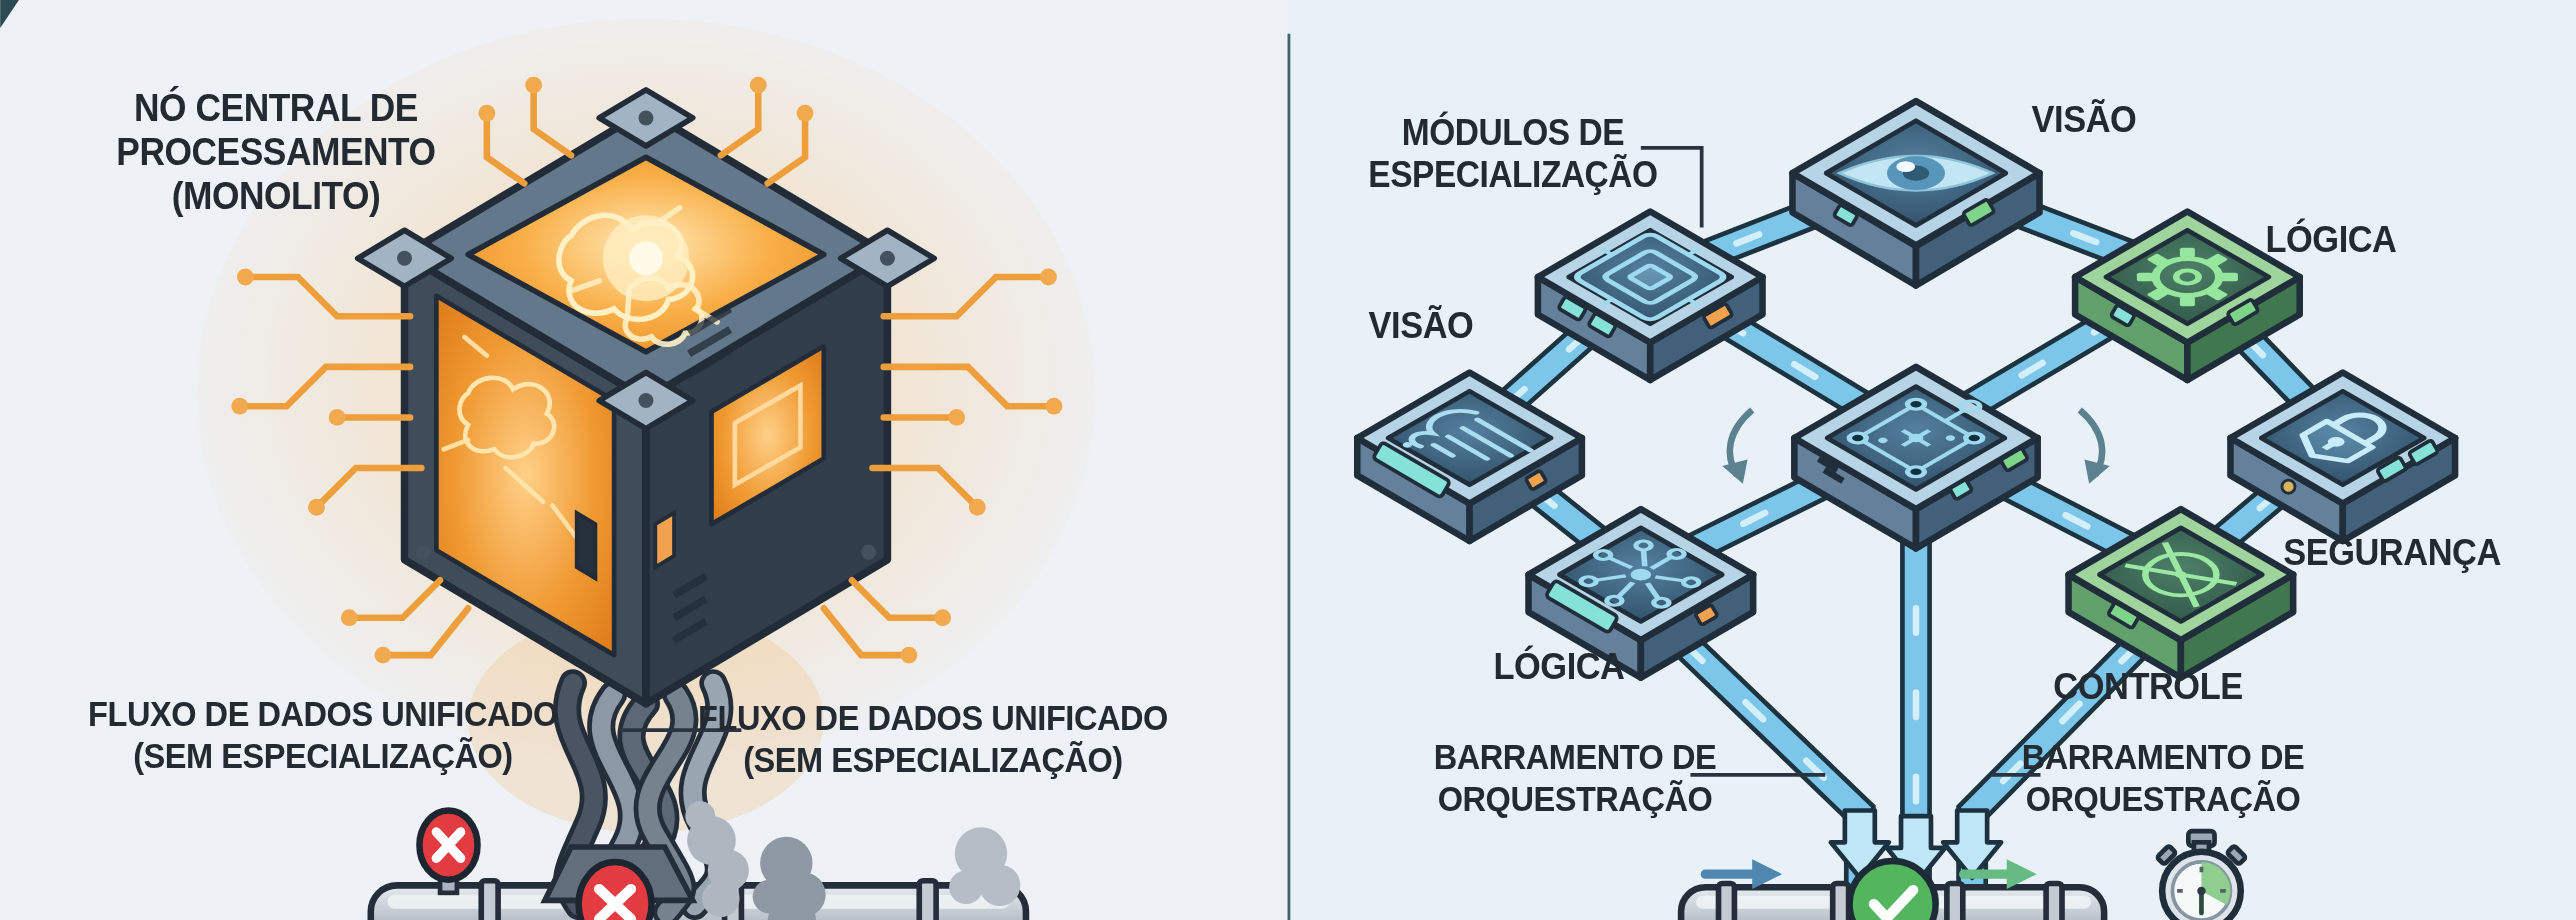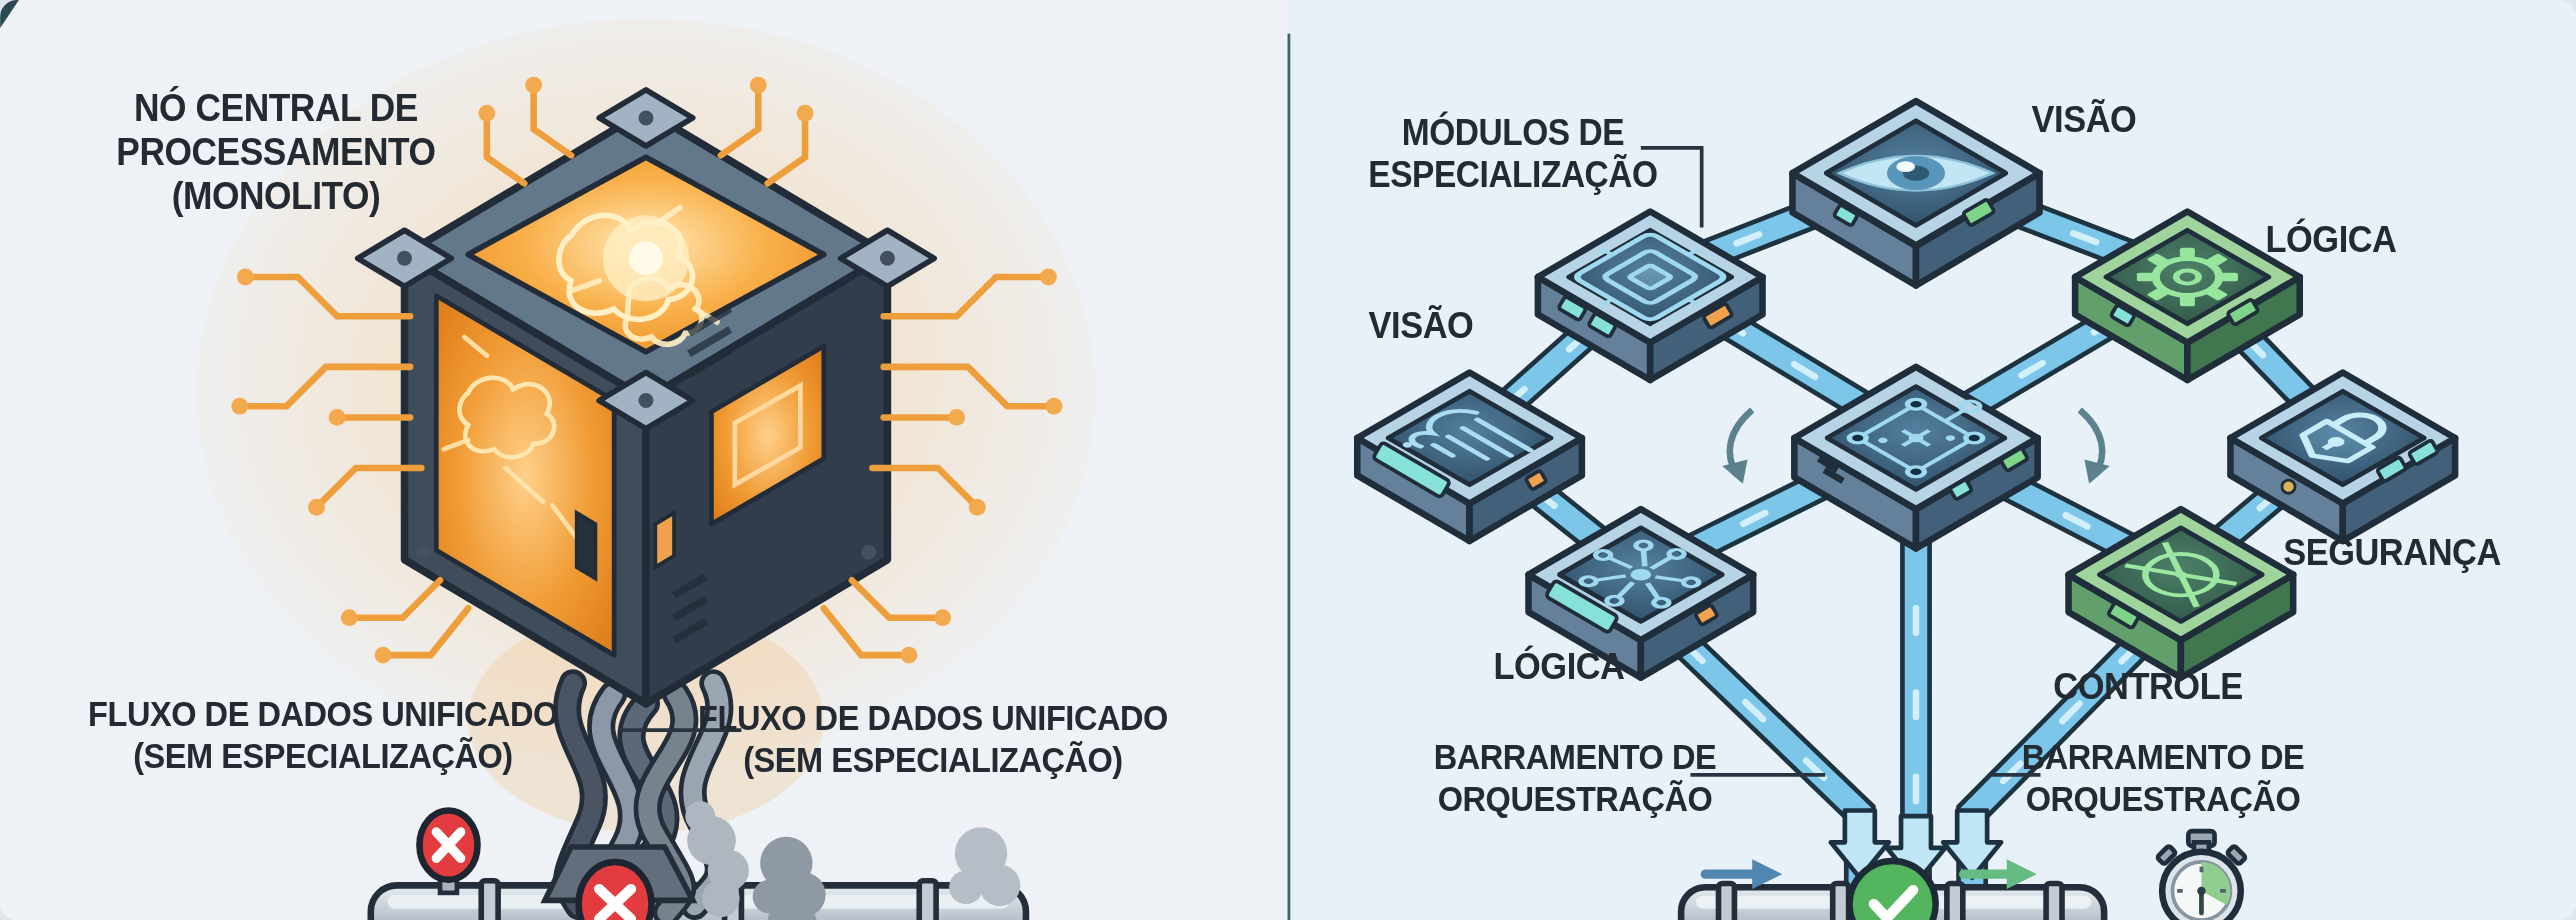--- a/index.html
+++ b/index.html
@@ -1,17 +1,17 @@
 <!DOCTYPE html>
 <html style="font-size:15px"><head>
 <meta charset="utf-8">
 <style>
   html,body{margin:0;padding:0;background:#dfe6ec;}
   .canvas{position:relative;width:2576px;height:920px;overflow:hidden;
-          font-family:"Liberation Sans",sans-serif;background:#edf1f6;border-radius:17px;}
+          font-family:"Liberation Sans",sans-serif;background:#edf1f6;}
   svg{position:absolute;left:0;top:0;}
   .label{position:absolute;transform:translateX(-50%) scaleX(.93);transform-origin:center top;
          font-weight:bold;color:#242a31;text-align:center;white-space:nowrap;letter-spacing:-0.5px;}
   .lbl-title{font-size:38px;line-height:44px;}
   .lbl-flux{font-size:35px;line-height:42px;}
   .lbl-mod{font-size:36px;line-height:42px;}
   .lbl-node{font-size:37px;line-height:41px;}
   .lbl-bus{font-size:35px;line-height:42px;}
 
   

